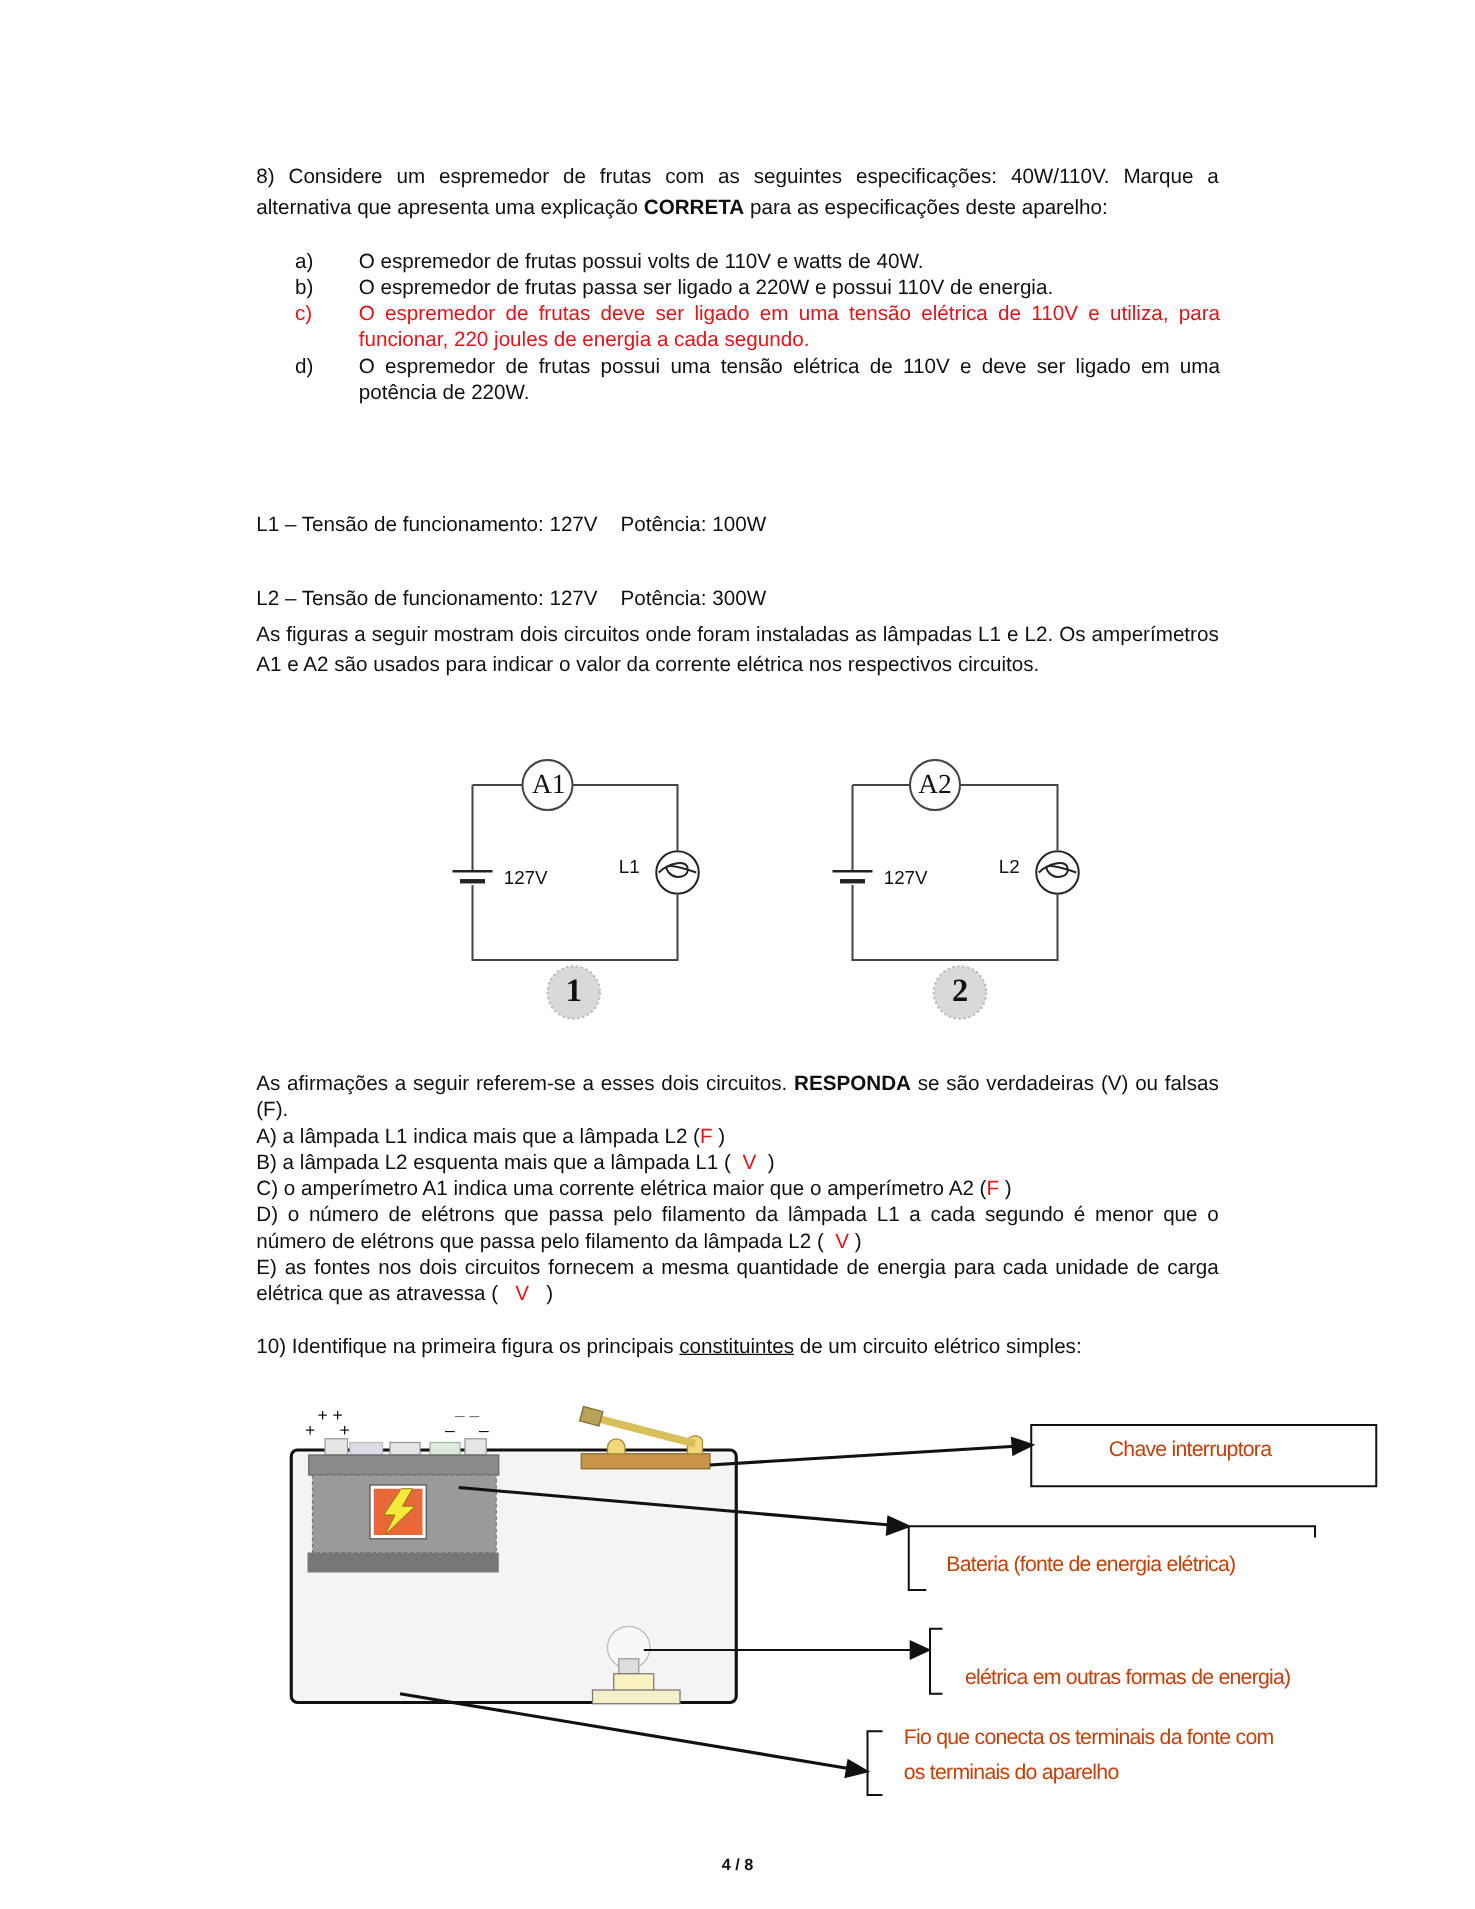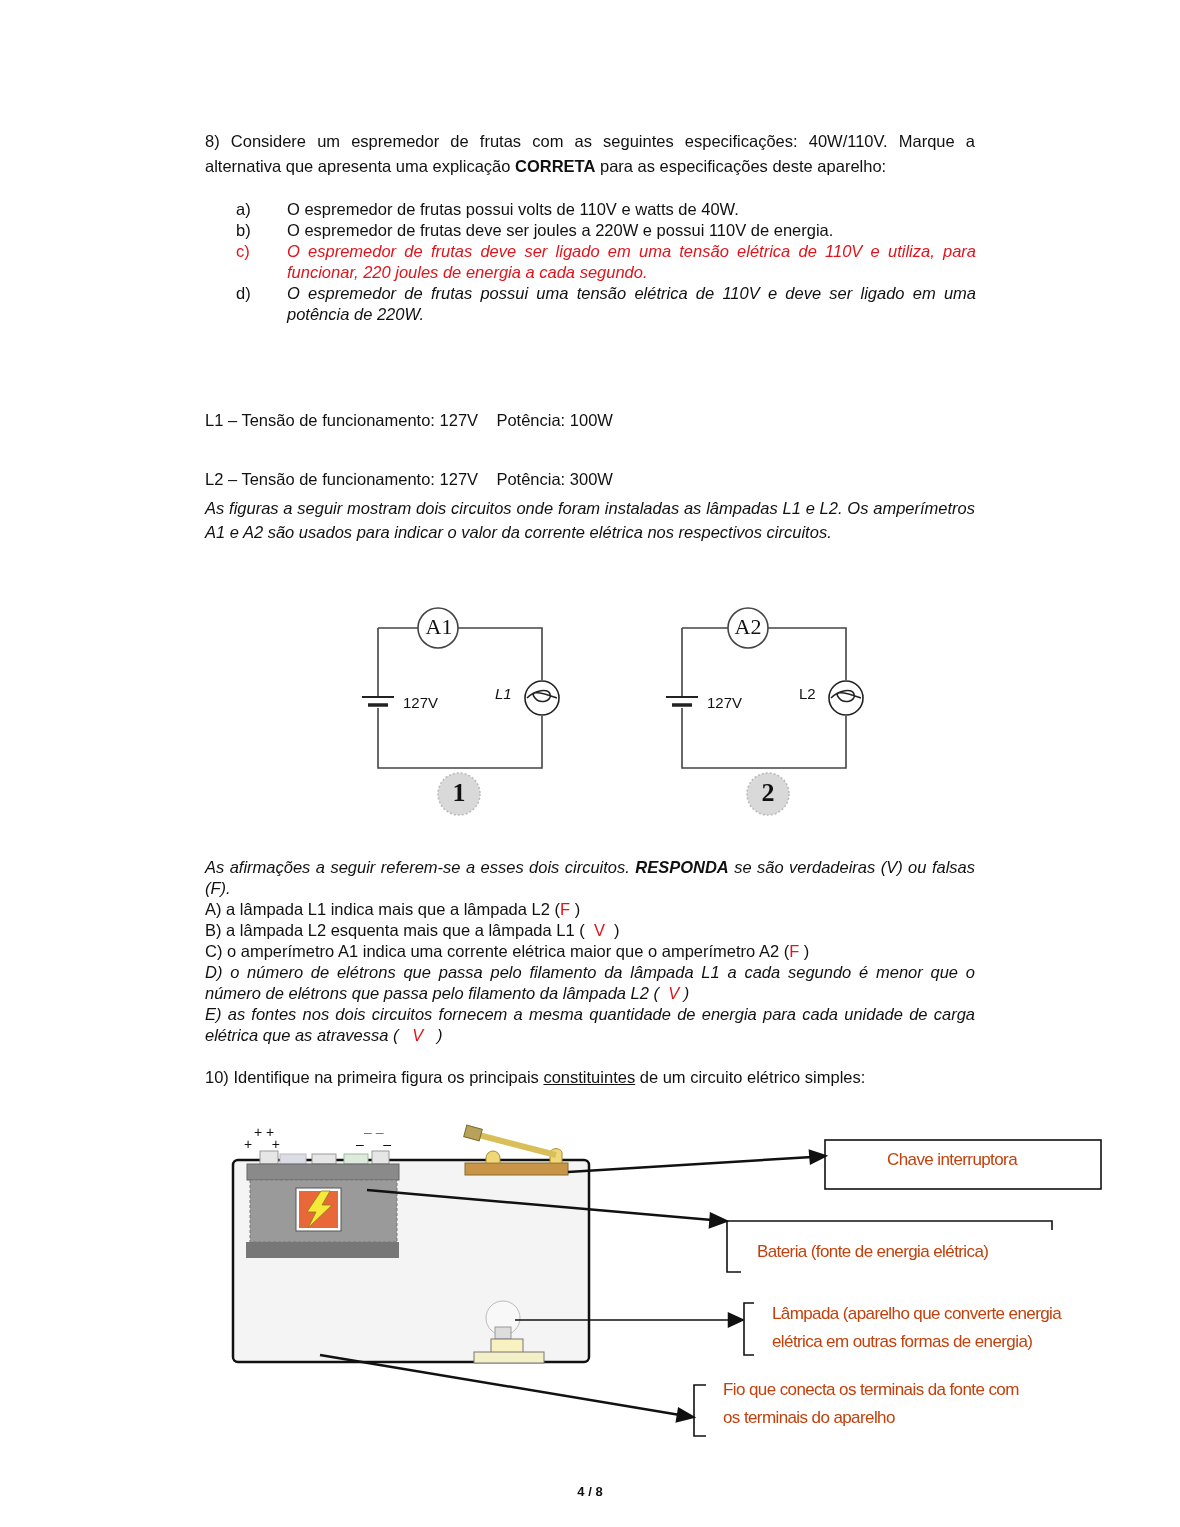--- a/index.html
+++ b/index.html
@@ -1,21 +1,21 @@
 <!DOCTYPE html>
 <html><head>
 <meta charset="utf-8">
 <style>
   html, body { margin: 0; padding: 0; background: #ffffff; }
   body { width: 1180px; height: 1527px; position: relative; overflow: hidden;
          font-family: "Liberation Sans", sans-serif; color: #111; }
   .page { position: absolute; left: 0; top: 0; width: 1180px; height: 1162px; }
   .txt { position: absolute; left: 205px; width: 770px; font-size: 16.5px; line-height: 21px; }
   .just { text-align: justify; text-align-last: justify; }
-  .last { text-align-last: left; font-style: italic; }
+  .last { text-align-last: left; }
   .red { color: #e0141b; }
   b { font-weight: bold; }
   .opt { position: absolute; left: 236px; width: 740px; font-size: 16.5px; line-height: 21px; }
   .opt .lbl { position: absolute; left: 0; top: 0; }
   .opt .body { margin-left: 51px; display: block; }
   .u { text-decoration: underline; }
   svg { position: absolute; left: 0; top: 0; }
   .lab { position: absolute; font-size: 17px; color: #c2410c; letter-spacing: -0.6px; line-height: 28px; }
   .footer { position: absolute; left: 0; width: 1180px; top: 1484px; text-align: center; font-weight: bold; font-size: 13px; }
 </style>
@@ -26,21 +26,21 @@
 
   <div class="txt just" style="top:131px;"><span>8) Considere um espremedor de frutas com as seguintes especificações: 40W/110V. Marque a</span></div>
   <div class="txt" style="top:156px;"><span>alternativa que apresenta uma explicação </span><b>CORRETA</b><span> para as especificações deste aparelho:</span></div>
 
   <div class="opt" style="top:199px;">
     <span class="lbl">a)</span>
       <span class="body">O espremedor de frutas possui volts de 110V e watts de 40W.</span>
   </div>
   <div class="opt" style="top:220px;">
     <span class="lbl">b)</span>
-      <span class="body">O espremedor de frutas deve ser joules a 220W e possui 110V de energia.</span>
+      <span class="body">O espremedor de frutas passa ser ligado a 220W e possui 110V de energia.</span>
   </div>
   <div class="opt red" style="top:241px;">
     <span class="lbl">c)</span>
       <span class="body just last">O espremedor de frutas deve ser ligado em uma tensão elétrica de 110V e utiliza, para funcionar, 220 joules de energia a cada segundo.</span>
   </div>
   <div class="opt" style="top:283px;">
     <span class="lbl">d)</span>
       <span class="body just last">O espremedor de frutas possui uma tensão elétrica de 110V e deve ser ligado em uma potência de 220W.</span>
   </div>
 
@@ -108,21 +108,21 @@
 
       <rect x="825" y="1140" width="276" height="49" fill="none" stroke="#111" stroke-width="1.6"></rect>
       <path d="M727 1221 H1052 V1230 M727 1221 V1272 H741" fill="none" stroke="#111" stroke-width="1.6"></path>
       <path d="M754 1303 H744 V1355 H754" fill="none" stroke="#111" stroke-width="1.6"></path>
       <path d="M706 1385 H694 V1436 H706" fill="none" stroke="#111" stroke-width="1.6"></path>
     </g>
   </svg>
 
   <div style="position:absolute;left:420px;top:614px;width:38px;text-align:center;font-family:'Liberation Serif',serif;font-size:22px;">A1</div>
   <div style="position:absolute;left:403px;top:694px;font-size:15px;">127V</div>
-  <div style="position:absolute;left:495px;top:685px;font-size:15px;font-style:italic;">L1</div>
+  <div style="position:absolute;left:495px;top:685px;font-size:15px;">L1</div>
   <div style="position:absolute;left:439px;top:778px;width:40px;text-align:center;font-family:'Liberation Serif',serif;font-weight:bold;font-size:26px;">1</div>
 
   <div style="position:absolute;left:729px;top:614px;width:38px;text-align:center;font-family:'Liberation Serif',serif;font-size:22px;">A2</div>
   <div style="position:absolute;left:707px;top:694px;font-size:15px;">127V</div>
   <div style="position:absolute;left:799px;top:685px;font-size:15px;">L2</div>
   <div style="position:absolute;left:748px;top:778px;width:40px;text-align:center;font-family:'Liberation Serif',serif;font-weight:bold;font-size:26px;">2</div>
 
   <div class="txt just last" style="top:857px;"><span>As afirmações a seguir referem-se a esses dois circuitos. </span><b>RESPONDA</b><span> se são verdadeiras (V) ou falsas (F).</span></div>
 
   <div class="txt" style="top:899px;white-space:pre-wrap;"><span>A) a lâmpada L1 indica mais que a lâmpada L2 (</span><span class="red">F</span><span> )</span></div>
@@ -133,19 +133,18 @@
 
   <div class="txt" style="top:1067px;"><span>10) Identifique na primeira figura os principais </span><span class="u">constituintes</span><span> de um circuito elétrico simples:</span></div>
 
   <div style="position:absolute;left:254px;top:1124px;font-size:14px;"><span>+</span> <span>+</span></div>
   <div style="position:absolute;left:244px;top:1136px;font-size:14px;"><span>+</span>&nbsp;&nbsp;&nbsp;&nbsp;&nbsp;<span>+</span></div>
   <div style="position:absolute;left:364px;top:1124px;font-size:14px;color:#777;"><span>–</span> <span>–</span></div>
   <div style="position:absolute;left:356px;top:1136px;font-size:14px;"><span>–</span>&nbsp;&nbsp;&nbsp;&nbsp;&nbsp;<span>–</span></div>
 
   <div class="lab" style="left:887px;top:1146px;">Chave interruptora</div>
   <div class="lab" style="left:757px;top:1238px;">Bateria (fonte de energia elétrica)</div>
-  <div class="lab" style="left:772px;top:1300px;">Lâmpada (aparelho que converte energia</div>
   <div class="lab" style="left:772px;top:1328px;">elétrica em outras formas de energia)</div>
   <div class="lab" style="left:723px;top:1376px;">Fio que conecta os terminais da fonte com</div>
   <div class="lab" style="left:723px;top:1404px;">os terminais do aparelho</div>
 
   <div class="footer">4 / 8</div>
 </div>
 
 </body></html>

